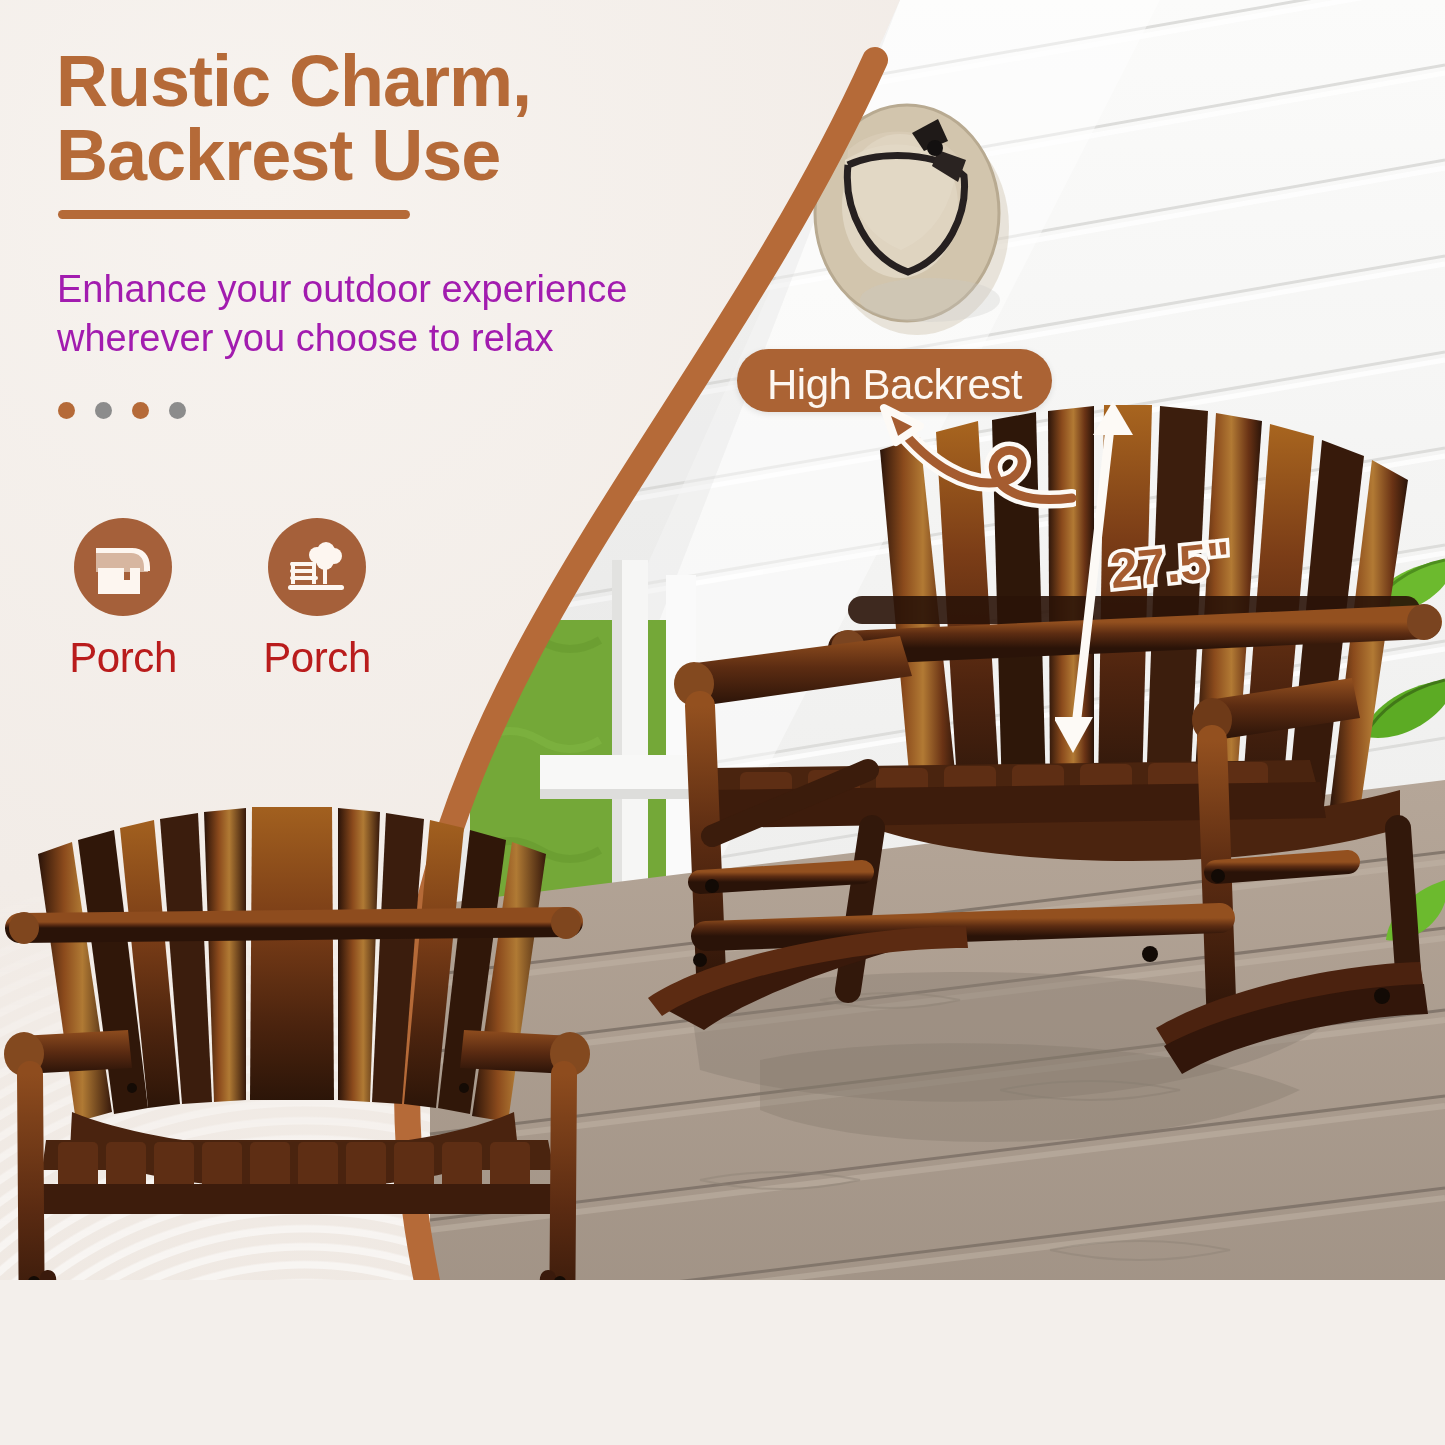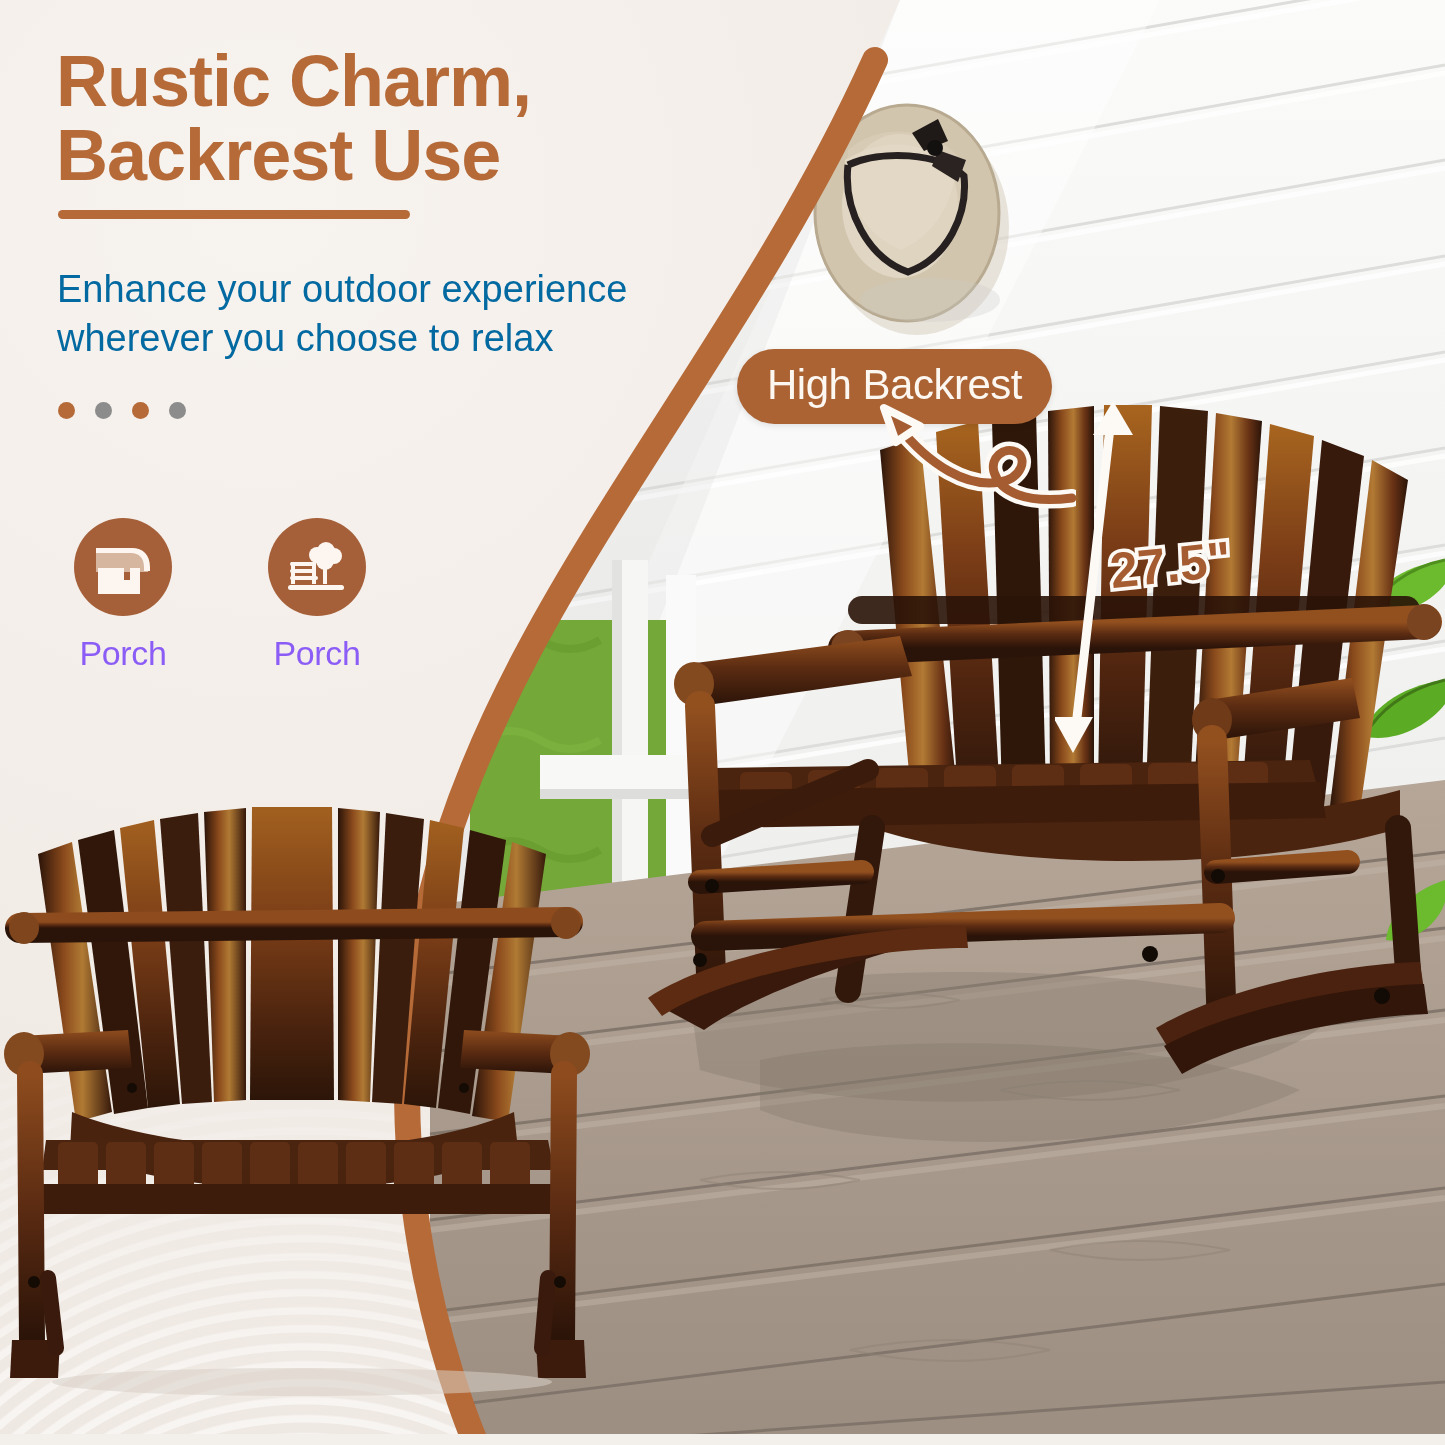--- a/index.html
+++ b/index.html
@@ -3,21 +3,21 @@
 <meta charset="utf-8">
 <title>Rustic Charm, Versatile Use</title>
 <style>
   * { margin:0; padding:0; box-sizing:border-box; }
   html,body { width:1445px; height:1445px; overflow:hidden; }
   body {
     font-family:"Liberation Sans", sans-serif;
     background:#f3efeb;
     position:relative;
   }
-  .stage { position:absolute; inset:0; width:1445px; height:1434px; overflow:hidden; }
+  .stage { position:absolute; inset:0; width:1445px; height:1280px; overflow:hidden; }
 
   
   .bg-base {
     position:absolute; inset:0;
     background:
       radial-gradient(circle at 18% 14%, #f7f3ef 0%, #f2ece7 46%, #ece5de 100%);
   }
   .bg-ripple {
     position:absolute;
     left:-220px; bottom:-380px;
@@ -45,39 +45,39 @@
   .headline .l2 { display:block; }
   .rule {
     position:absolute; left:58px; top:210px;
     width:352px; height:9px; border-radius:5px;
     background:#b56a38;
   }
   .subtitle {
     position:absolute; left:57px; top:265px;
     width:690px;
     font-size:38px; line-height:1.3;
-    color:#0369a1;
+    color:#a21caf;
   }
   .dots { position:absolute; left:58px; top:402px; display:flex; gap:20px; }
   .dots i { width:17px; height:17px; border-radius:50%; display:block; }
 
   
   .features {
     position:absolute; left:48px; top:518px;
     display:flex; gap:44px;
   }
   .feature { width:150px; text-align:center; }
   .fcircle {
     width:98px; height:98px; border-radius:50%;
     background:#a5603a;
     margin:0 auto 18px auto;
     display:flex; align-items:center; justify-content:center;
   }
   .fcircle svg { display:block; }
-  .flabel { font-size:34px; color:#8b5cf6; letter-spacing:-0.4px; }
+  .flabel { font-size:42px; color:#b91c1c; letter-spacing:-0.4px; }
 
   
   .product-chair {
     position:absolute; left:2px; top:782px;
     width:600px; height:620px;
   }
   .product-chair svg { display:block; width:100%; height:100%; }
 
   
   .photo {
@@ -90,21 +90,21 @@
 
   
   .arc { position:absolute; inset:0; pointer-events:none; }
   .arc svg { display:block; width:1445px; height:1445px; }
 
   
   .badge {
     position:absolute; left:737px; top:349px;
     background:#ab6334;
     border-radius:42px;
-    padding:12px 30px 15px 30px;
+    padding:12px 30px 3px 30px;
     color:#fdf7f1;
     font-size:42px;
     letter-spacing:-0.5px;
     white-space:nowrap;
     box-shadow:0 2px 6px rgba(0,0,0,.10);
   }
   .curly-arrow { position:absolute; left:876px; top:400px; width:200px; height:130px; }
   .dim { position:absolute; left:1055px; top:395px; width:230px; height:365px; }
   .dim-label {
     position:absolute; left:1110px; top:536px;

